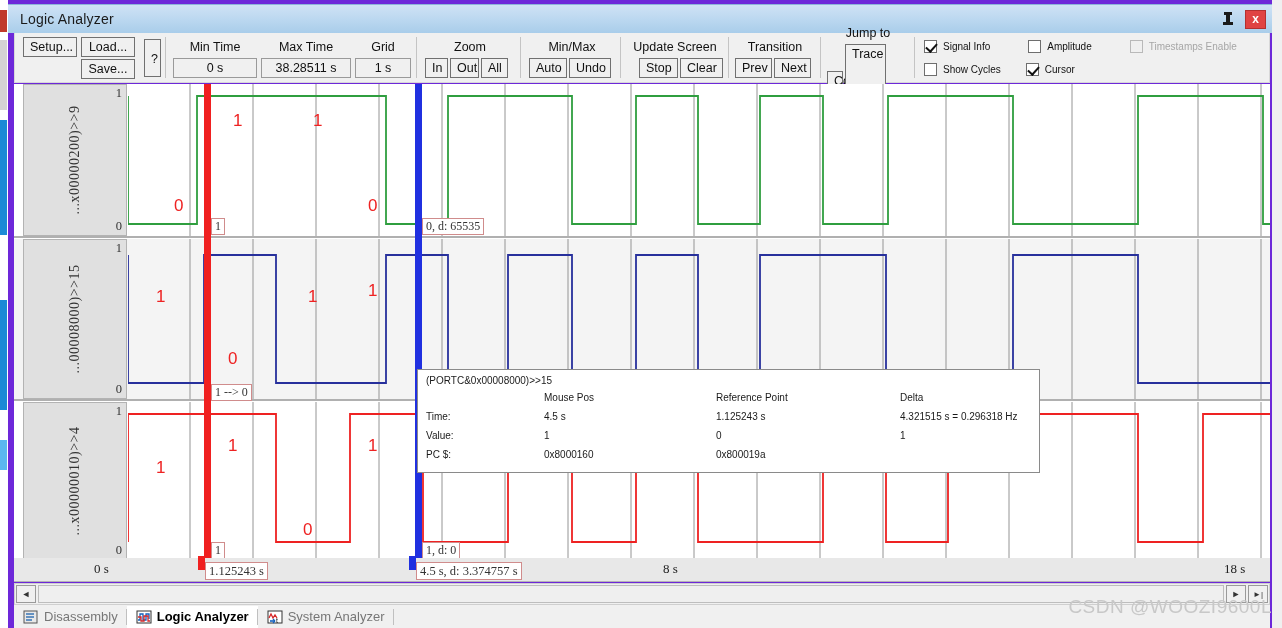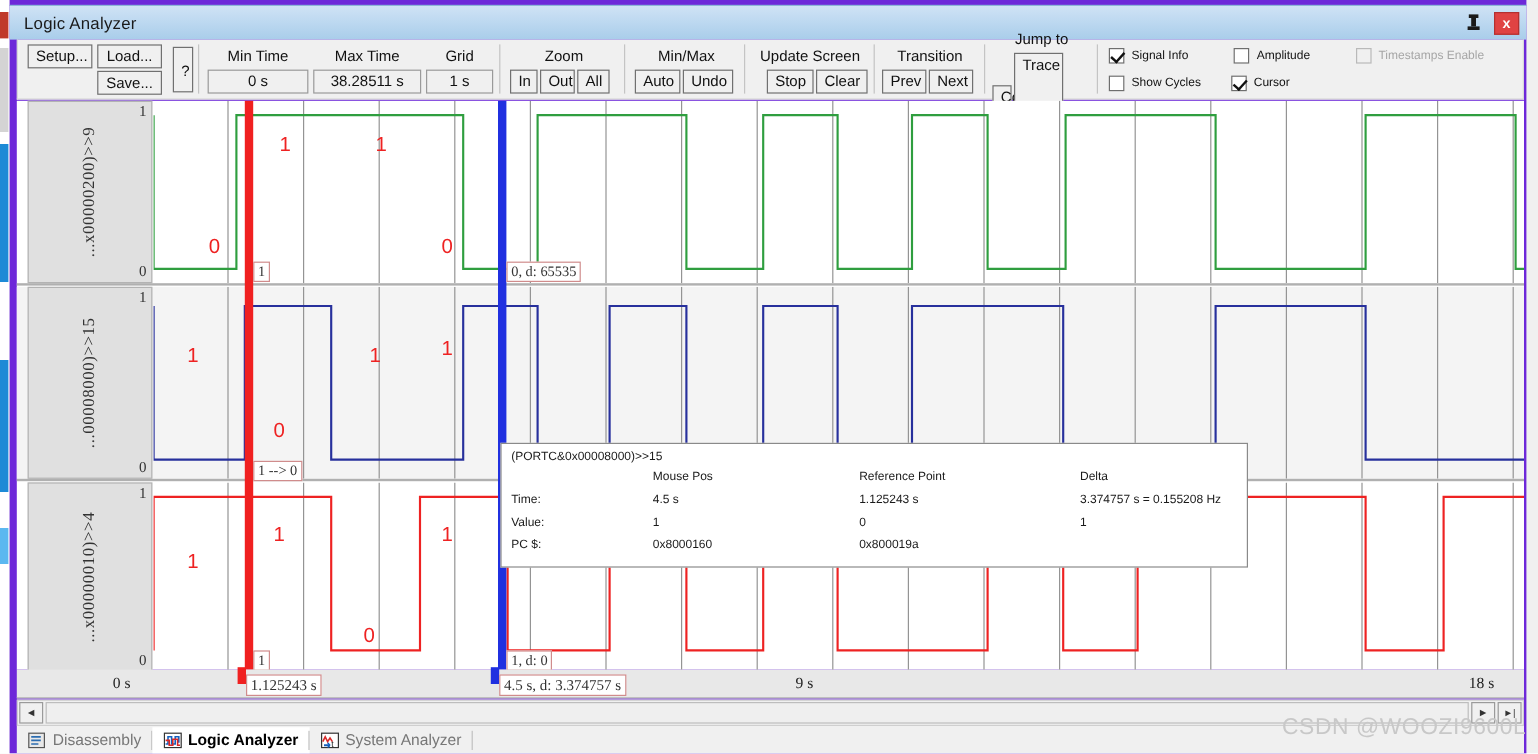--- a/index.html
+++ b/index.html
@@ -426,38 +426,38 @@
         <div class="ib-title">(PORTC&amp;0x00008000)&gt;&gt;15</div>
         <div class="ib-grid">
           <div></div>
           <div>Mouse Pos</div>
           <div>Reference Point</div>
           <div>Delta</div>
 
           <div>Time:</div>
           <div>4.5 s</div>
           <div>1.125243 s</div>
-          <div>3.374757 s = 0.155208 Hz</div>
+          <div>4.321515 s = 0.296318 Hz</div>
 
           <div>Value:</div>
           <div>1</div>
           <div>0</div>
           <div>1</div>
 
           <div>PC $:</div>
           <div>0x8000160</div>
           <div>0x800019a</div>
           <div></div>
         </div>
       </div>
     </div>
 
     <div class="axis">
       <span class="tick" style="left:80px;">0 s</span>
-      <span class="tick" style="left:649px;">9 s</span>
+      <span class="tick" style="left:649px;">8 s</span>
       <span class="tick" style="left:1210px;">18 s</span>
       <div class="cursor-red" style="left:184px; top:-2px; height:14px;"></div>
       <div class="cursor-blue" style="left:395px; top:-2px; height:14px;"></div>
       <div class="chip axis-chip" style="left:191px; top:4px;">1.125243 s</div>
       <div class="chip axis-chip" style="left:402px; top:4px;">4.5 s,    d: 3.374757 s</div>
     </div>
 
     <div class="hscroll">
       <div class="sb-btn">◄</div>
       <div class="sb-thumb"></div>

